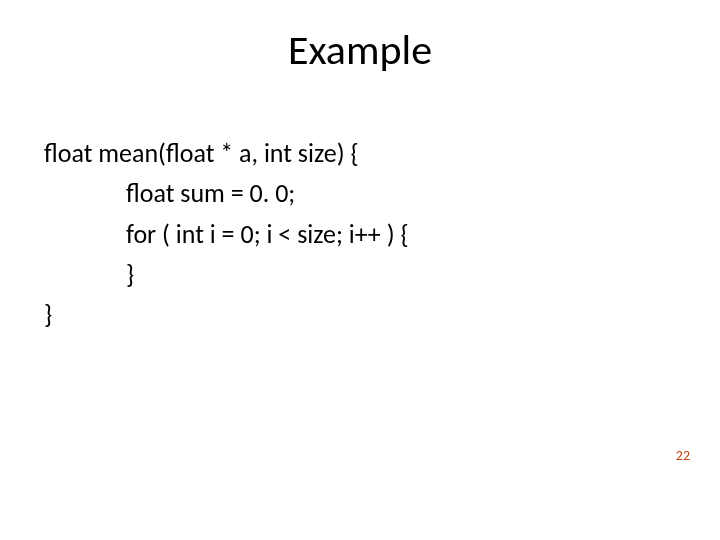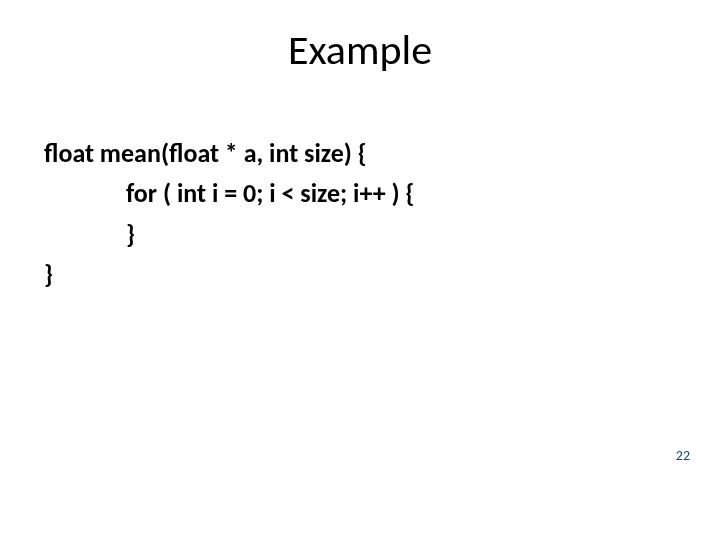--- a/index.html
+++ b/index.html
@@ -1,28 +1,29 @@
 <!DOCTYPE html>
 <html><head>
 <meta charset="utf-8">
 <style>
   * { margin: 0; padding: 0; box-sizing: border-box; }
   html, body { width: 720px; height: 540px; background: #fff; font-family: Calibri, "Segoe UI", Arial, sans-serif; color: #000; overflow: hidden; }
   .slide { position: relative; width: 720px; height: 480px; padding-top: 24px; }
   .title { text-align: center; font-size: 42px; font-weight: 400; margin-bottom: 58px; }
-  .code-block { padding-left: 44px; font-size: 26px; line-height: 1.55; font-weight: 700; }
+  .code-block { padding-left: 44px; font-size: 26px; line-height: 1.55; font-weight: 400; }
   .indent-1 { padding-left: 82px; }
   .indent-2 { padding-left: 164px; }
-  .page-number { position: absolute; bottom: 16px; right: 30px; font-size: 14px; color: #0c4a6e; }
+  .page-number { position: absolute; bottom: 16px; right: 30px; font-size: 14px; color: #c2410c; }
 </style>
 </head>
 <body>
 
 <div class="slide">
   <h1 class="title">Example</h1>
   <div class="code-block">
     <div>float mean(float * a, int size) {</div>
+    <div class="indent-1">float sum = 0. 0;</div>
     <div class="indent-1">for ( int i = 0; i &lt; size; i++ ) {</div>
     <div class="indent-1">}</div>
     <div>}</div>
   </div>
   <div class="page-number">22</div>
 </div>
 
 </body></html>

